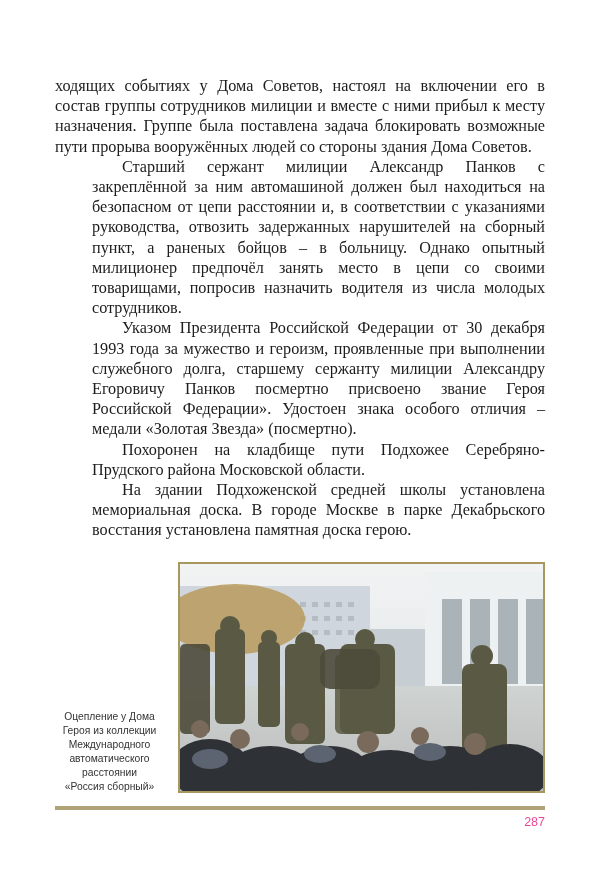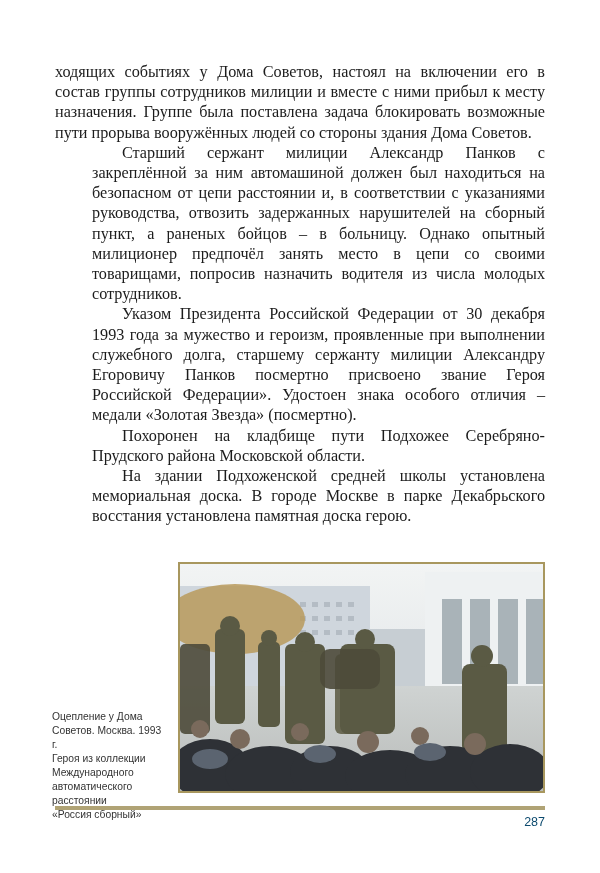--- a/index.html
+++ b/index.html
@@ -1,58 +1,57 @@
 <!DOCTYPE html>
 <html><head>
 <meta charset="utf-8">
 <style>
   html, body { margin: 0; padding: 0; background: #ffffff; }
   body { width: 600px; height: 873px; position: relative; overflow: hidden; }
   .page { position: absolute; left: 0; top: 0; width: 600px; height: 873px; background: #fff; }
   .body-text {
-    position: absolute; left: 55px; top: 62px; width: 490px;
+    position: absolute; left: 55px; top: 76px; width: 490px;
     font-family: "Liberation Serif", "DejaVu Serif", serif;
     font-size: 16.2px; line-height: 20.2px; color: #1c1c1c;
     text-align: justify; hyphens: manual;
   }
   .body-text p { margin: 0; text-indent: 0; }
   .body-text p.indent { text-indent: 30px; margin-left: 37px; }
   .figure {
     position: absolute; left: 178px; top: 562px; width: 367px; height: 231px;
     border: 2px solid #a8975e; box-sizing: border-box; overflow: hidden;
     background: #dfe4e6;
   }
   .caption {
     position: absolute; left: 52px; top: 710px; width: 115px;
     font-family: "Liberation Sans", "DejaVu Sans", sans-serif;
-    font-size: 10.3px; line-height: 14px; color: #333; text-align: left;
+    font-size: 10.3px; line-height: 14px; color: #333; text-align: center;
   }
   .rule { position: absolute; left: 55px; top: 806px; width: 490px; height: 4px; background: #b0a375; }
   .page-number {
     position: absolute; right: 55px; top: 815px;
     font-family: "Liberation Sans", "DejaVu Sans", sans-serif;
-    font-size: 12.5px; color: #0c4a6e;
+    font-size: 12.5px; color: #ec4899;
   }
 </style>
 </head>
 <body>
 
 <div class="page">
 
   <div class="body-text">
     <p>ходящих событиях у Дома Советов, настоял на включении его в состав группы сотрудников милиции и вместе с ними прибыл к месту назначе­ния. Группе была поставлена задача блокировать возможные пути про­рыва вооружённых людей со стороны здания Дома Советов.</p>
     <p class="indent">Старший сержант милиции Александр Панков с закреплённой за ним автомашиной должен был находиться на безопасном от цепи расстоянии и, в соответствии с указаниями руководства, отвозить задержанных нару­шителей на сборный пункт, а раненых бойцов – в больницу. Однако опыт­ный милиционер предпочёл занять место в цепи со своими товарищами, попросив назначить водителя из числа молодых сотрудников.</p>
     <p class="indent">Указом Президента Российской Федерации от 30 декабря 1993 года за мужество и героизм, проявленные при выполнении служебного долга, старшему сержанту милиции Александру Егоровичу Панков посмертно присвоено звание Героя Российской Федерации». Удостоен знака особого отличия – медали «Золотая Звезда» (посмертно).</p>
     <p class="indent">Похоронен на кладбище пути Подхожее Серебряно-Прудского района Московской области.</p>
     <p class="indent">На здании Подхоженской средней школы установлена мемориальная доска. В городе Москве в парке Декабрьского восстания установлена па­мятная доска герою.</p>
   </div>
 
   <div class="caption">
     <div>Оцепление у Дома</div>
-    <div>Советов. Москва. 1993 г.</div>
     <div>Героя из коллекции</div>
     <div>Международного</div>
     <div>автоматического</div>
     <div>расстоянии</div>
     <div>«Россия сборный»</div>
   </div>
 
   <div class="figure">
     <svg width="363" height="227" viewBox="0 0 363 227" xmlns="http://www.w3.org/2000/svg">
       <defs>

